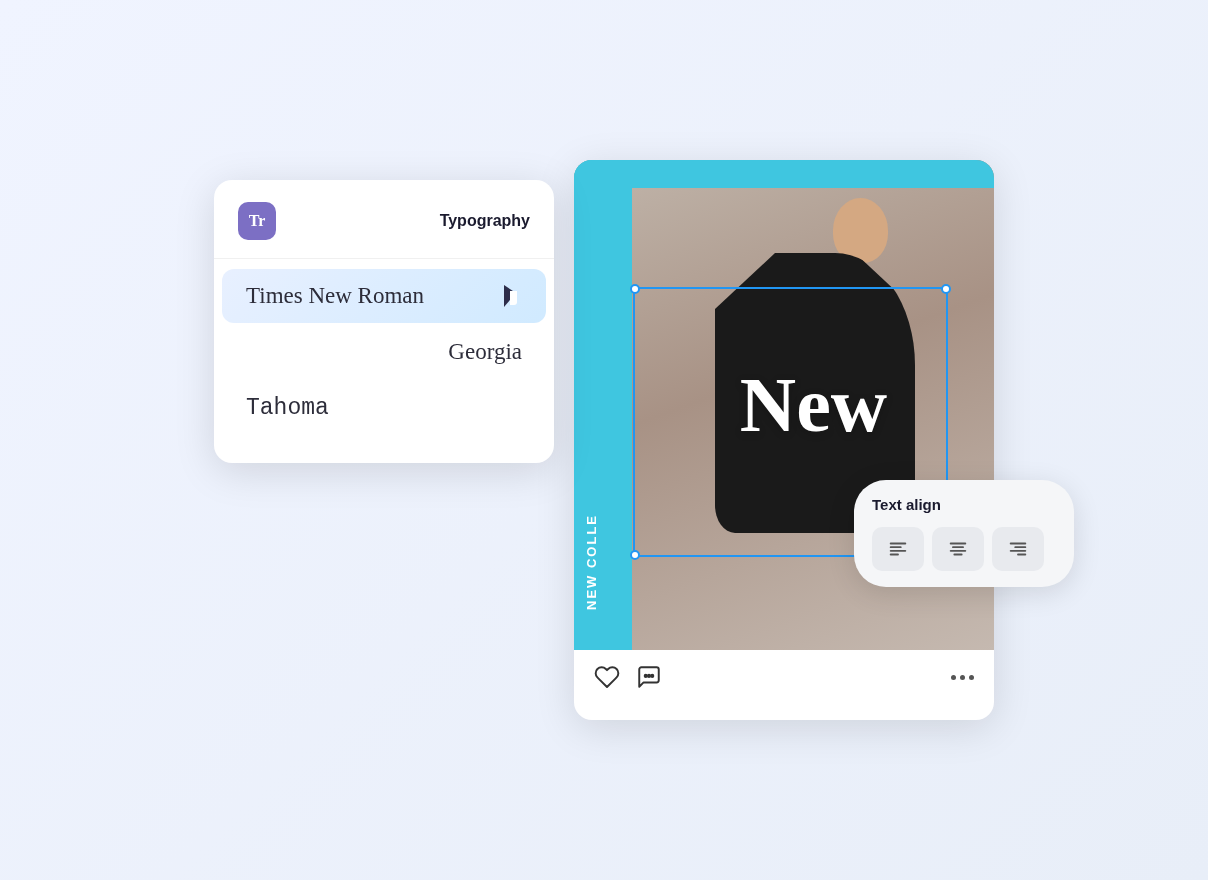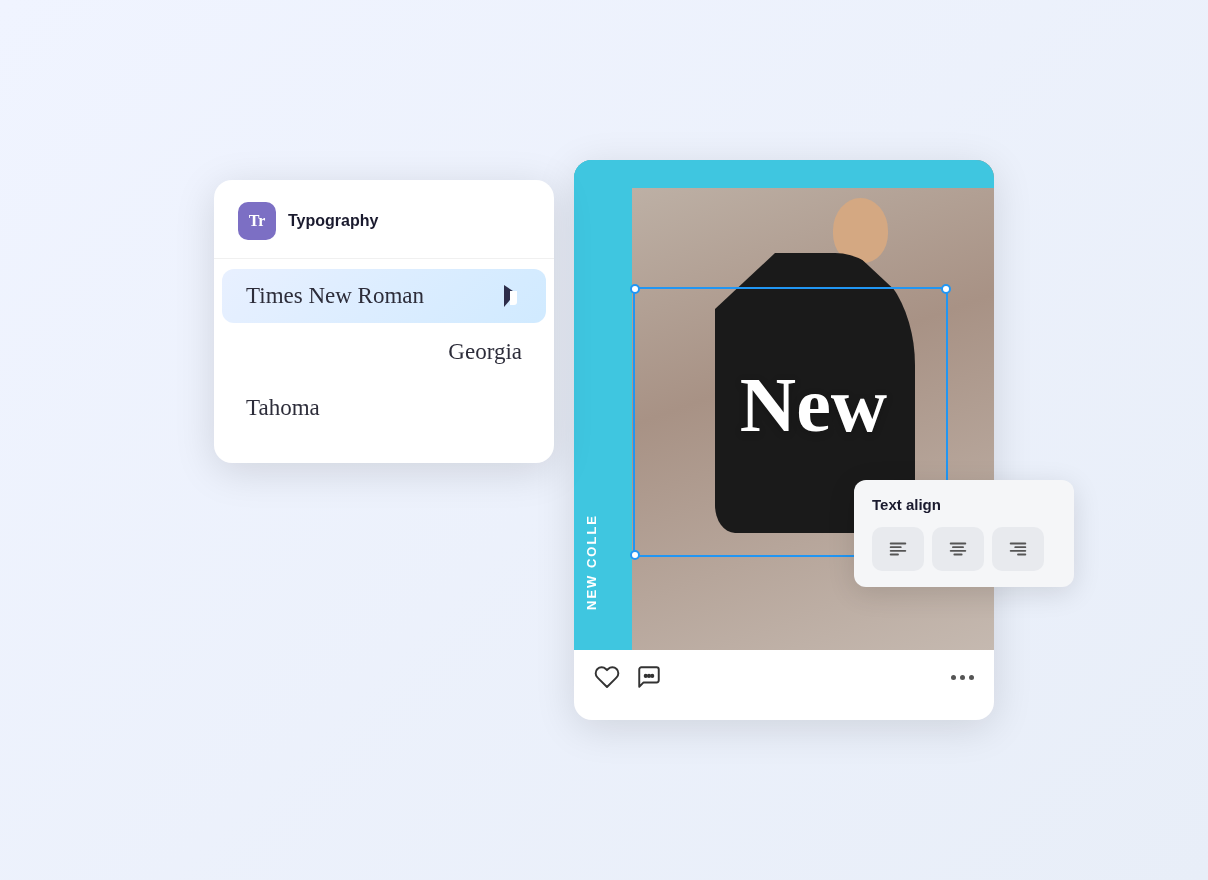--- a/index.html
+++ b/index.html
@@ -218,20 +218,21 @@
       padding: 22px 0 18px 0;
       z-index: 20;
     }
 
     .panel-header {
       display: flex;
       align-items: center;
       gap: 12px;
       padding: 0 24px 18px 24px;
       border-bottom: 1px solid #f0f0f0;
+      justify-content: space-between;
     }
 
     .typography-icon-box {
       width: 38px;
       height: 38px;
       background: #7c6fc4;
       border-radius: 10px;
       display: flex;
       align-items: center;
       justify-content: center;
@@ -297,21 +298,21 @@
       border-radius: 0 0 3px 0;
     }
 
     
     .text-align-panel {
       position: absolute;
       right: -80px;
       top: 380px;
       width: 220px;
       background: #f5f6f8;
-      border-radius: 12px;
+      border-radius: 32px;
       box-shadow: 0 6px 28px rgba(0,0,0,0.12);
       padding: 16px 18px;
       z-index: 20;
     }
 
     .align-panel-title {
       font-size: 15px;
       font-weight: 700;
       color: #1a1a2e;
       margin-bottom: 14px;
@@ -338,21 +339,21 @@
     .align-btn svg {
       width: 22px;
       height: 22px;
       fill: #555;
     }
 
     
     .font-times { font-family: 'Times New Roman', serif; }
     .font-arial { font-family: Arial, sans-serif; }
     .font-georgia { font-family: Liberation Serif, serif; text-align: right; }
-    .font-tahoma { font-family: Liberation Serif, serif; }
+    .font-tahoma { font-family: Liberation Mono, monospace; }
   </style>
 </head>
 <body>
 
 <div class="scene">
 
   <div class="post-card">
     <div class="post-image-container">
       <div class="post-image-bg">
 

